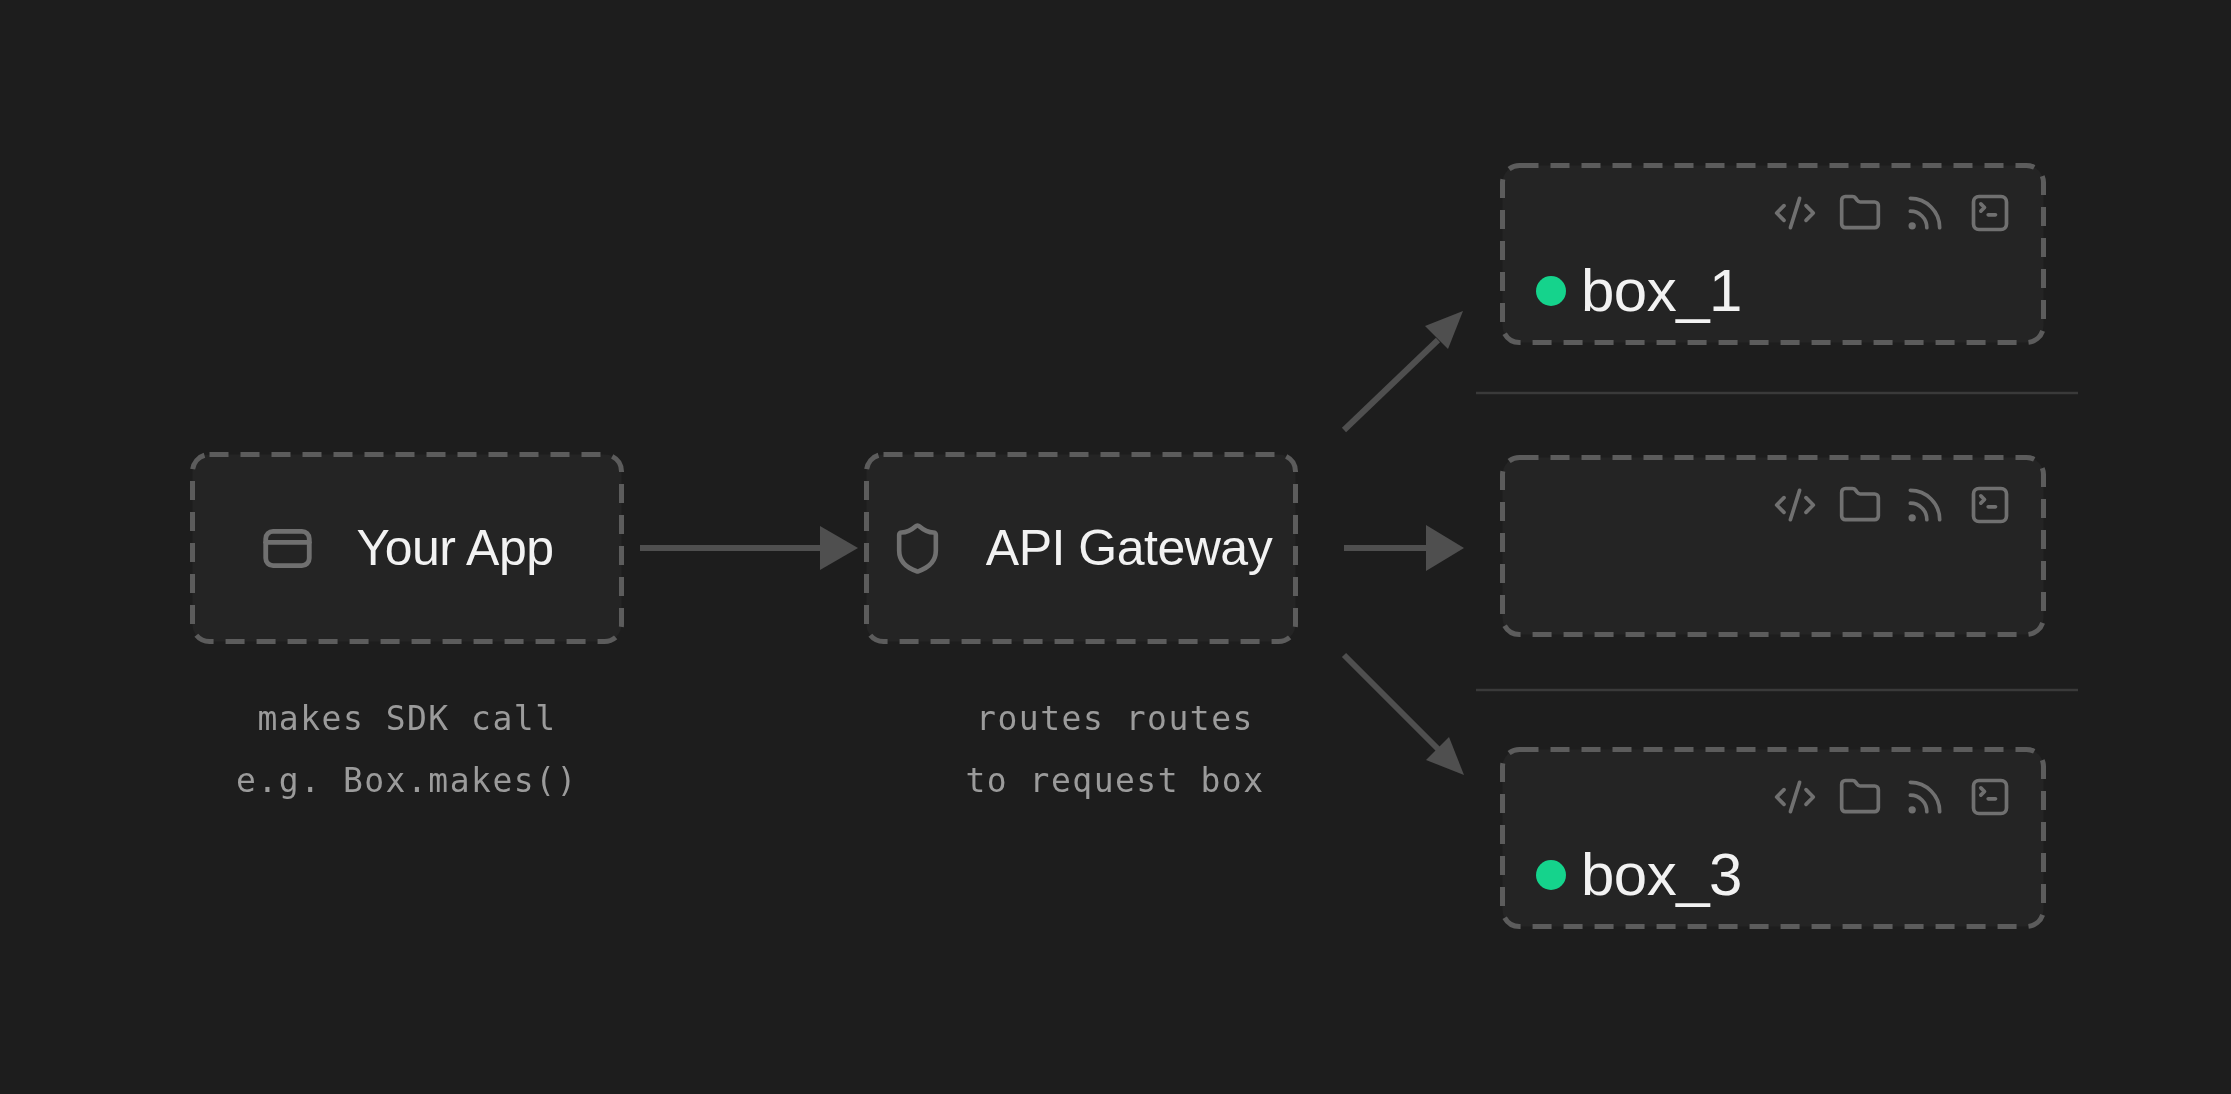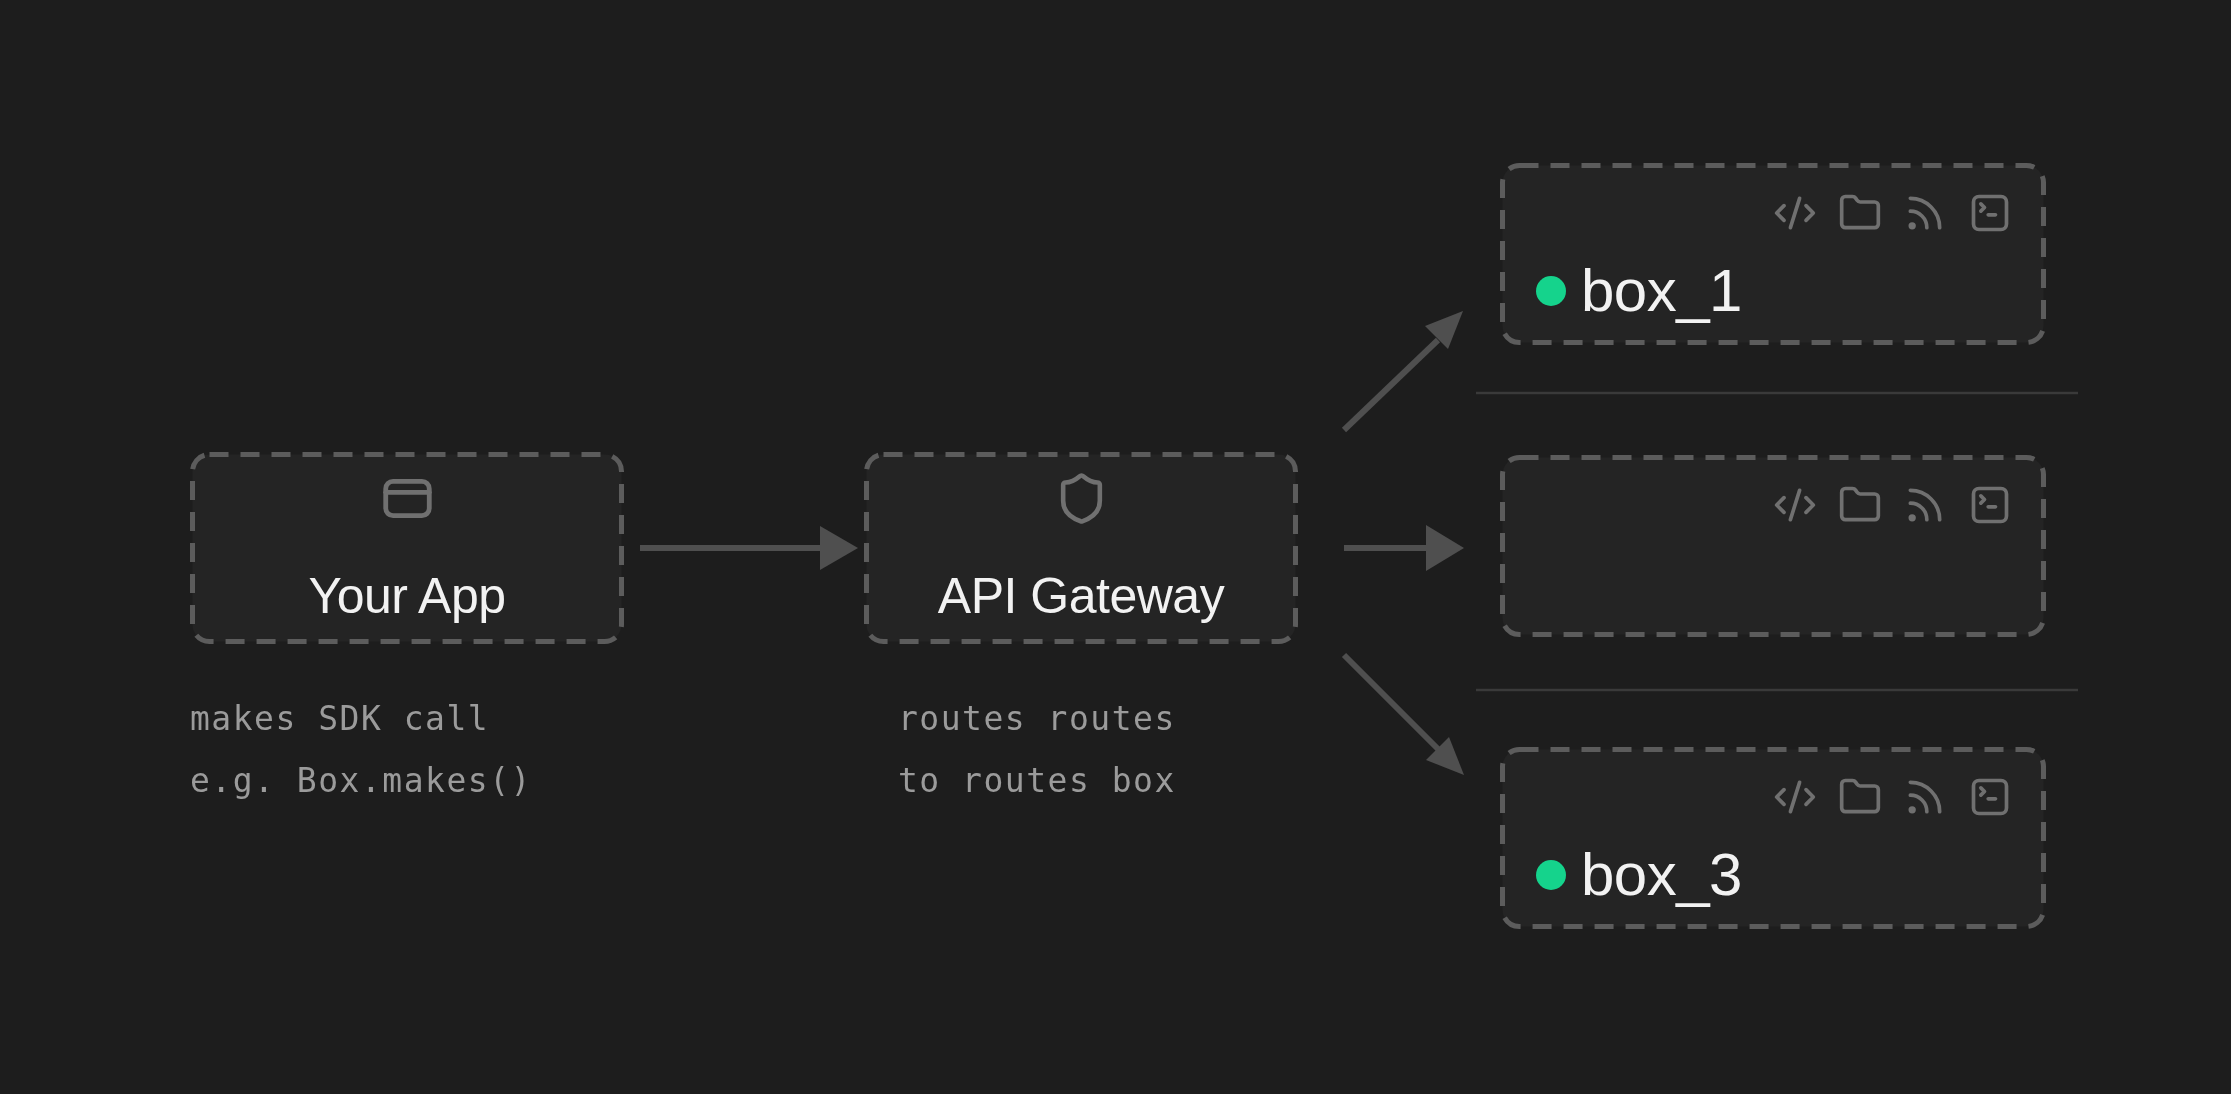--- a/index.html
+++ b/index.html
@@ -53,35 +53,34 @@
   .node-box-2    { left: 1500px; top: 455px; width: 546px; height: 182px; }
   .node-box-3    { left: 1500px; top: 747px; width: 546px; height: 182px; }
 
   .node-content {
     position: absolute;
     inset: 0;
     display: flex;
     align-items: center;
     justify-content: center;
     gap: 41px;
-    flex-direction: column;
   }
   .node-icon { width: 55px; height: 55px; color: var(--icon-muted); flex: 0 0 auto; }
   .node-label {
     font-size: 50px;
     letter-spacing: -0.5px;
     color: var(--label-text);
     white-space: nowrap;
   }
 
   .caption {
     position: absolute;
     width: 434px;
     top: 688px;
-    text-align: left;
+    text-align: center;
     font-family: "DejaVu Sans Mono", "Liberation Mono", monospace;
     font-size: 33px;
     line-height: 62px;
     letter-spacing: 1.5px;
     color: var(--caption-text);
     white-space: nowrap;
   }
   .caption-app { left: 190px; }
   .caption-gateway { left: 898px; }
 
@@ -171,21 +170,21 @@
       <span class="node-label">API Gateway</span>
     </div>
   </div>
 
   <div class="caption caption-app">
     <div>makes SDK call</div>
     <div>e.g. Box.makes()</div>
   </div>
   <div class="caption caption-gateway">
     <div>routes routes</div>
-    <div>to routes box</div>
+    <div>to request box</div>
   </div>
 
   <div class="node node-box-1">
     <svg class="border-rect" viewBox="0 0 546 182">
       <rect x="2.5" y="2.5" width="541" height="177" rx="17"></rect>
     </svg>
     <div class="icon-row">
       <svg viewBox="0 0 24 24" fill="none" stroke="currentColor" stroke-width="2" stroke-linecap="round" stroke-linejoin="round">
           <path d="m18 16 4-4-4-4"></path>
           <path d="m6 8-4 4 4 4"></path>

